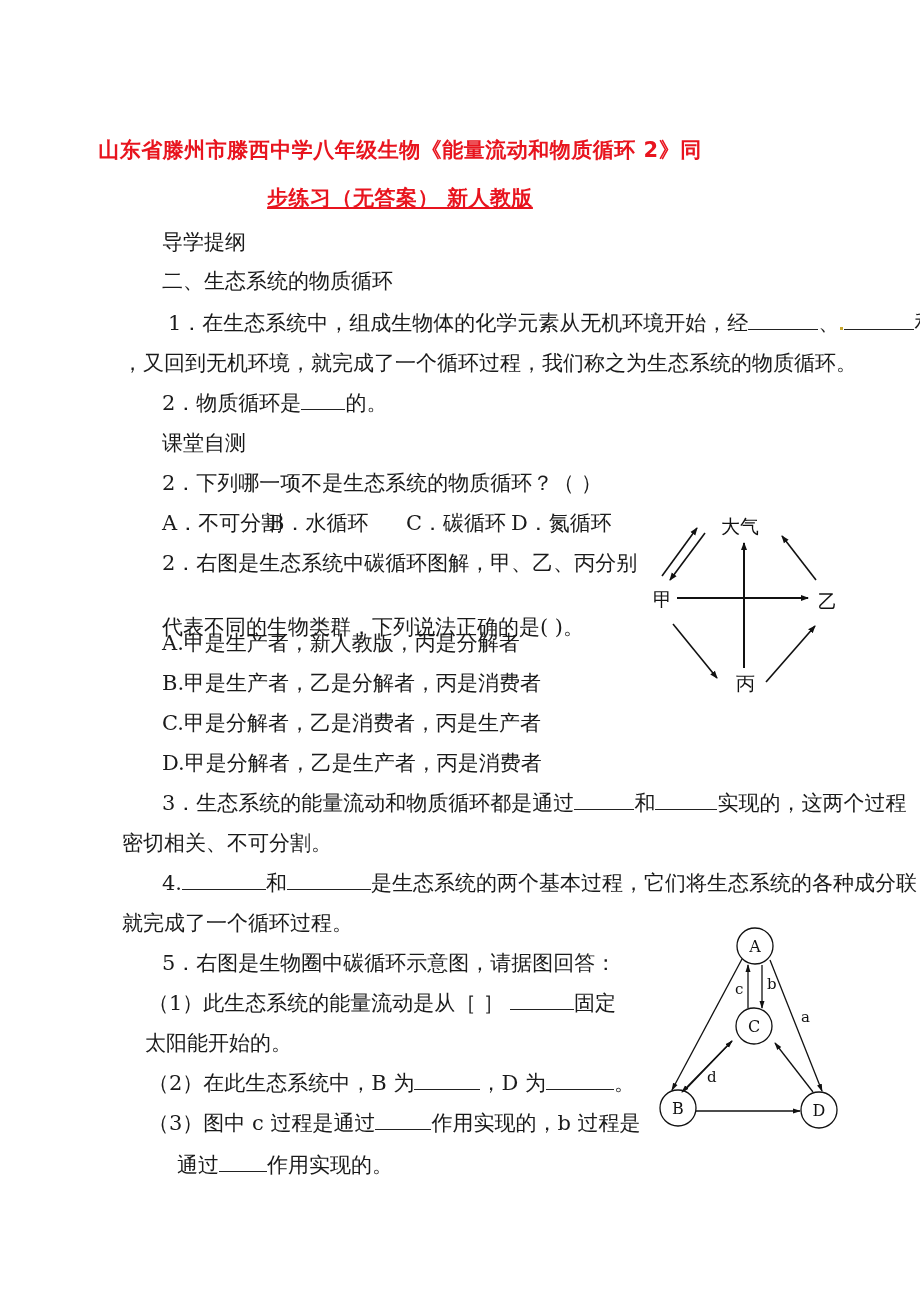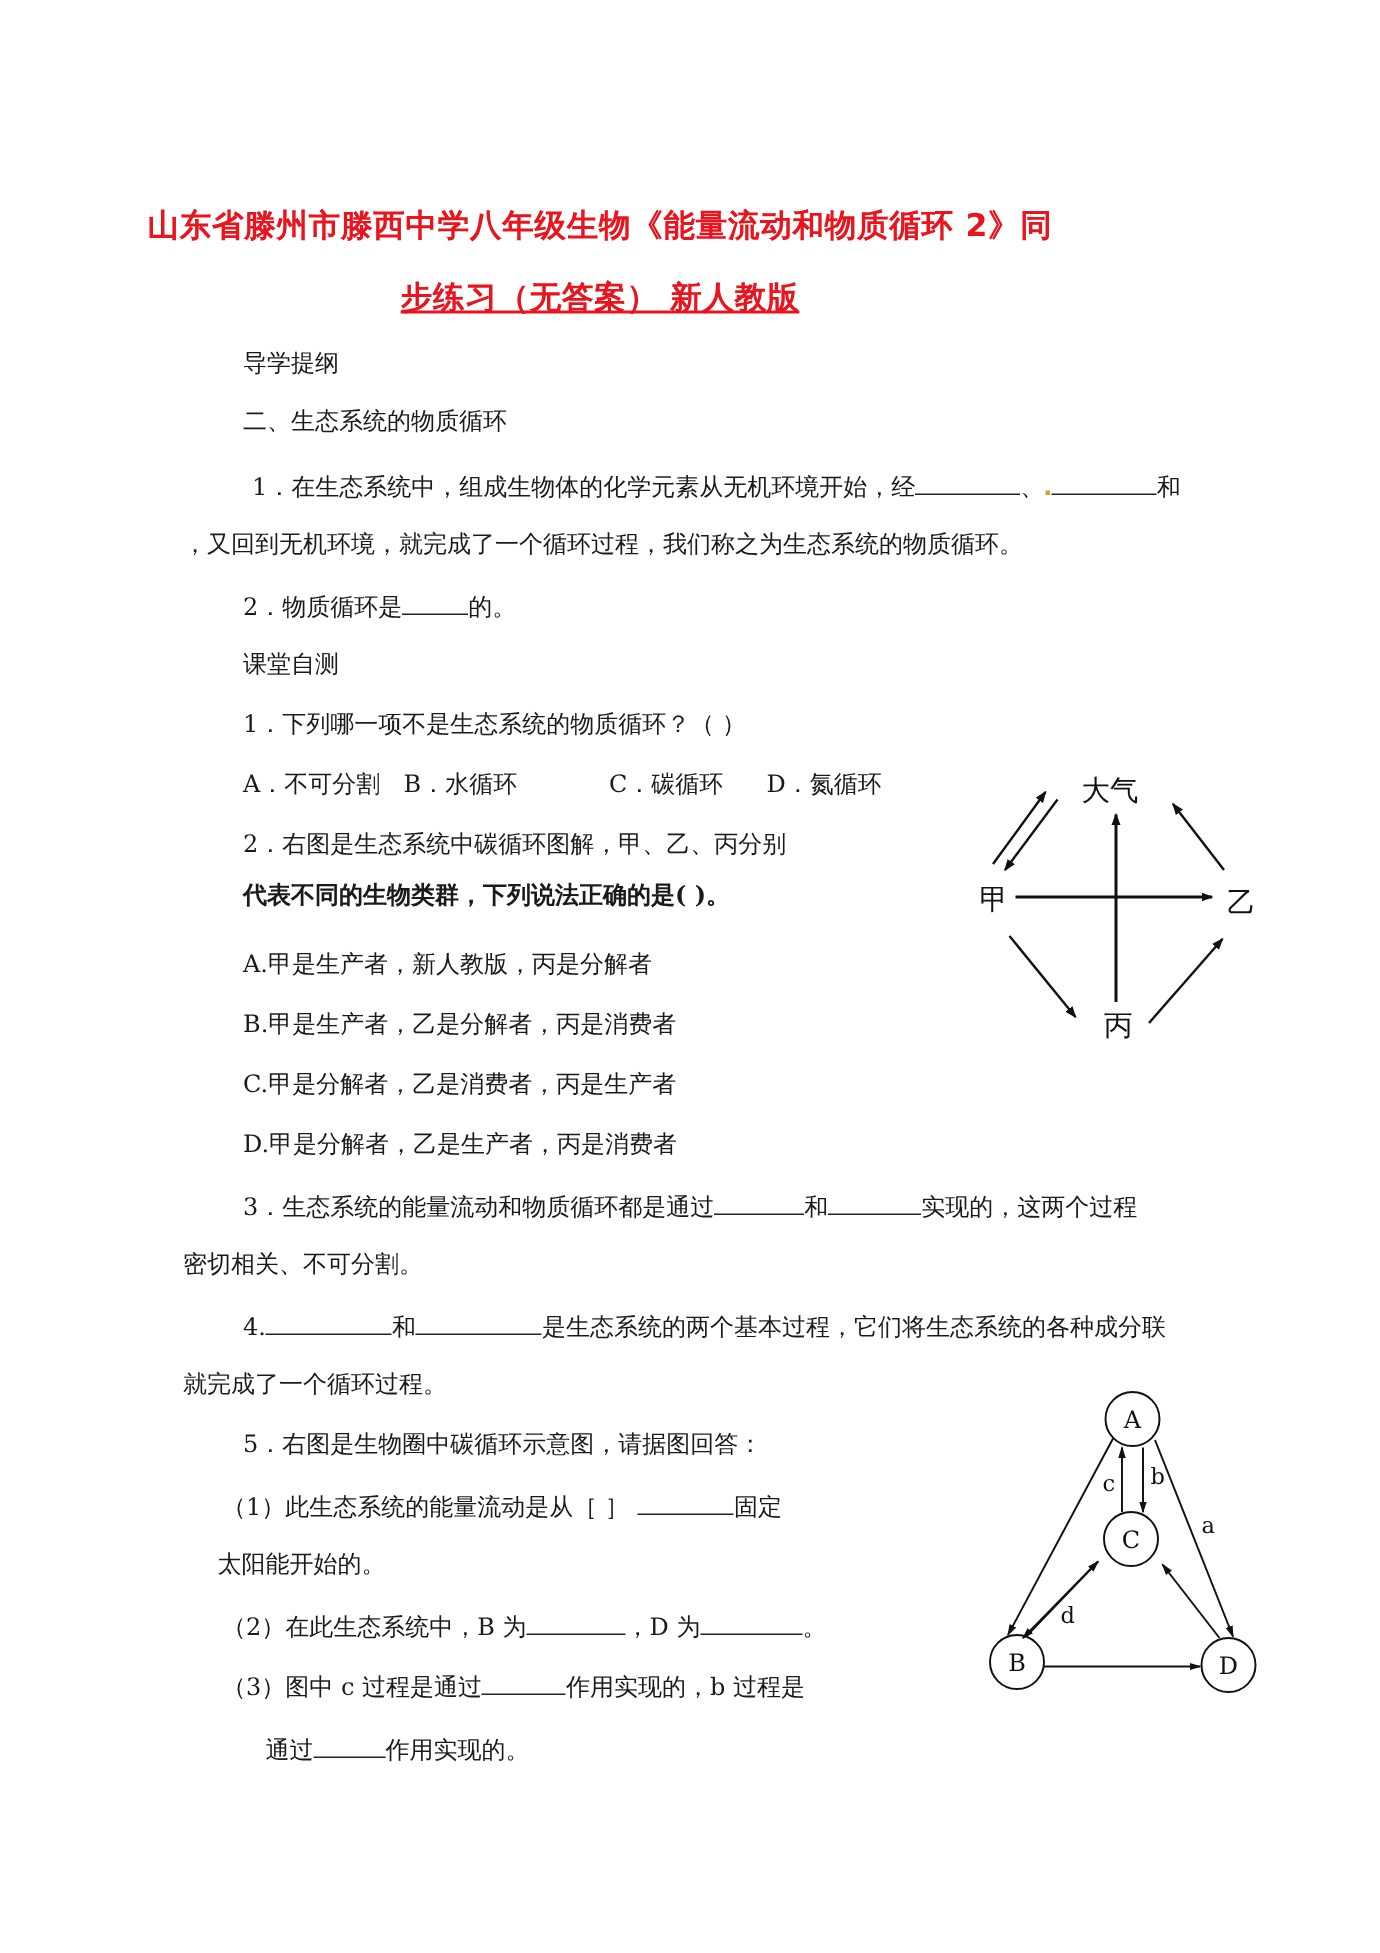--- a/index.html
+++ b/index.html
@@ -1,21 +1,21 @@
 <!DOCTYPE html>
 <html><head>
   <meta charset="utf-8">
   <style>
     html, body { margin: 0; padding: 0; background: #ffffff; }
     body { width: 920px; height: 1302px; position: relative; overflow: hidden;
       font-family: "DejaVu Serif", "Liberation Serif", serif; color: #1a1a1a; }
     .title { position: absolute; left: 0; width: 800px; text-align: center;
       color: #e8141e; font-family: "DejaVu Sans", "Liberation Sans", sans-serif;
       font-weight: bold; font-size: 21px; letter-spacing: 0.5px; }
-    .line { position: absolute; font-size: 16px; white-space: nowrap; line-height: 20px; }
+    .line { position: absolute; font-size: 21px; white-space: nowrap; line-height: 20px; }
     .blank { display: inline-block; border-bottom: 1px solid #222; height: 16px; vertical-align: baseline; }
     .mark { display: inline-block; width: 3px; height: 3px; background: #c8a830; vertical-align: baseline; margin: 0 1px; }
     svg text { font-family: "DejaVu Serif", "Liberation Serif", serif; }
   </style>
 </head>
 <body>
 
 <div class="title" style="top:136px;">山东省滕州市滕西中学八年级生物《能量流动和物质循环 2》同</div>
 <div class="title" style="top:184px;text-decoration:underline;">步练习（无答案） 新人教版</div>
 
@@ -25,27 +25,27 @@
 <div class="line" style="left:144px; top:313px;margin-left:24px;">
   <span>1．在生态系统中，组成生物体的化学元素从无机环境开始，经</span><span class="blank" style="width:70px;"></span><span>、</span><span class="mark"></span><span class="blank" style="width:70px;"></span><span>和</span>
 </div>
 <div class="line" style="left:122px; top:353px;">，又回到无机环境，就完成了一个循环过程，我们称之为生态系统的物质循环。</div>
 
 <div class="line" style="left:162px; top:393px;">
   <span>2．物质循环是</span><span class="blank" style="width:44px;"></span><span>的。</span>
 </div>
 
 <div class="line" style="left:162px; top:433px;">课堂自测</div>
-<div class="line" style="left:162px; top:473px;">1．下列哪一项不是生态系统的物质循环？（      ）</div>
+<div class="line" style="left:162px; top:473px;">2．下列哪一项不是生态系统的物质循环？（      ）</div>
 <div class="line" style="left:162px; top:513px;">
   <span style="display:inline-block; width:107px;">A．不可分割</span><span style="display:inline-block; width:97px;">B．水循环</span><span style="display:inline-block; width:105px;margin-left:40px;">C．碳循环</span><span>D．氮循环</span>
 </div>
 
 <div class="line" style="left:162px; top:553px;">2．右图是生态系统中碳循环图解，甲、乙、丙分别</div>
-<div class="line" style="left:162px; top:587px;font-weight:bold;">代表不同的生物类群，下列说法正确的是(      )。</div>
+<div class="line" style="left:162px; top:617px;">代表不同的生物类群，下列说法正确的是(      )。</div>
 <div class="line" style="left:162px; top:633px;">A.甲是生产者，新人教版，丙是分解者</div>
 <div class="line" style="left:162px; top:673px;">B.甲是生产者，乙是分解者，丙是消费者</div>
 <div class="line" style="left:162px; top:713px;">C.甲是分解者，乙是消费者，丙是生产者</div>
 <div class="line" style="left:162px; top:753px;">D.甲是分解者，乙是生产者，丙是消费者</div>
 
 <div class="line" style="left:162px; top:793px;">
   <span>3．生态系统的能量流动和物质循环都是通过</span><span class="blank" style="width:60px;"></span><span>和</span><span class="blank" style="width:62px;"></span><span>实现的，这两个过程</span>
 </div>
 <div class="line" style="left:122px; top:833px;">密切相关、不可分割。</div>
 

